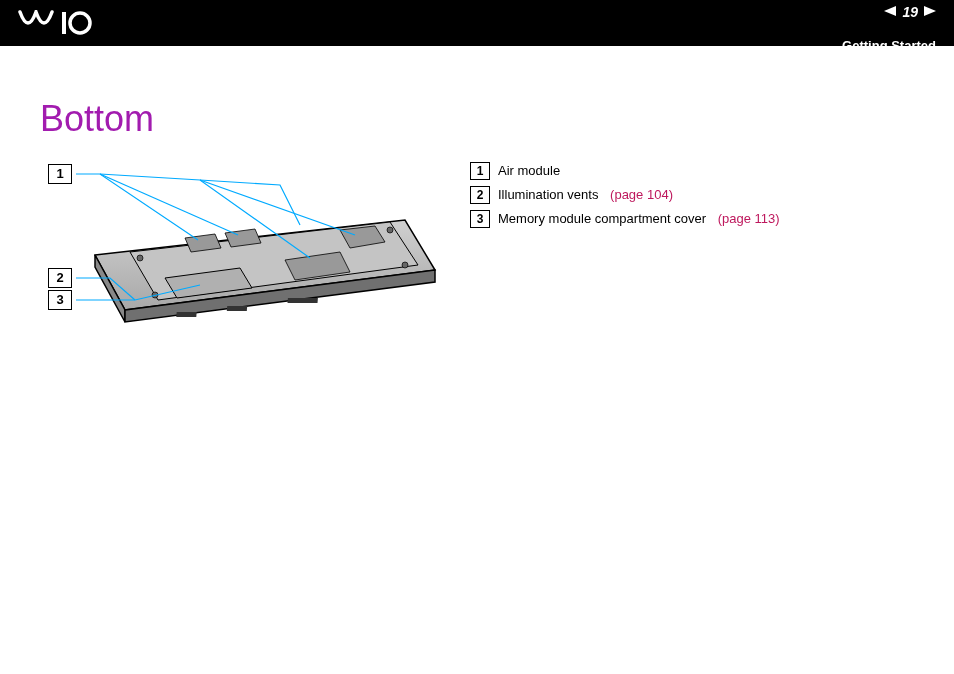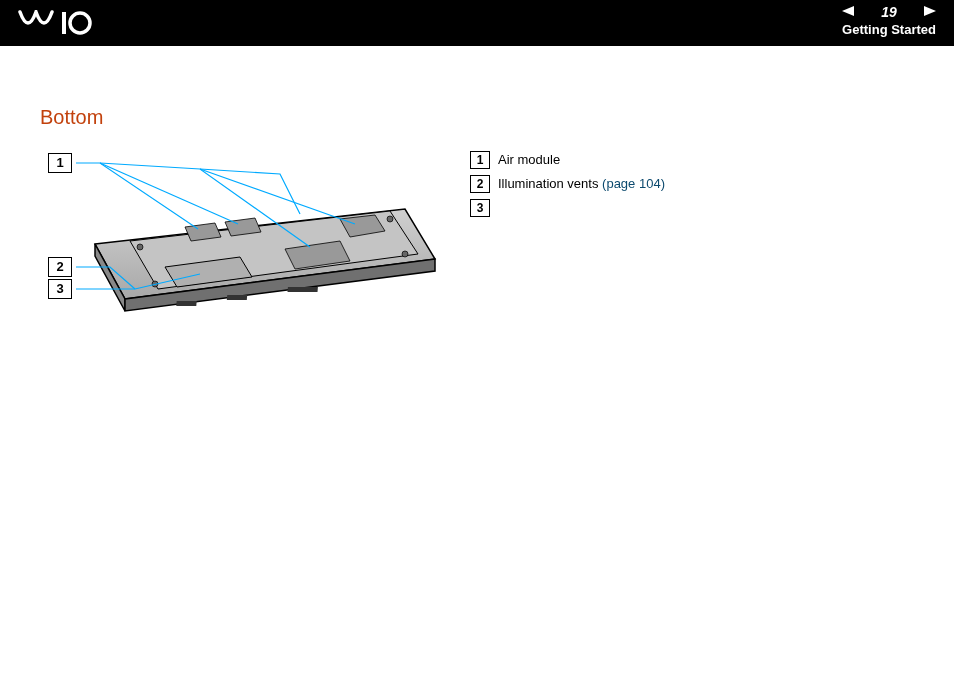--- a/index.html
+++ b/index.html
@@ -30,45 +30,45 @@
   .page-nav {
     position: absolute;
     right: 18px;
     top: 4px;
     color: #fff;
     text-align: right;
   }
   .page-row {
     display: flex;
     align-items: center;
-    justify-content: space-between;
+    justify-content: flex-end;
     gap: 6px;
   }
   .nav-arrow {
     color: #fff;
     font-size: 12px;
   }
   .page-num {
     font-style: italic;
     font-weight: bold;
     font-size: 14px;
   }
   .section-label {
     font-weight: bold;
     font-size: 13px;
-    margin-top: 2px;
+    margin-top: 18px;
   }
   .content {
     padding: 48px 40px 0 40px;
   }
   .title {
-    color: #c2410c;
-    font-size: 20px;
+    color: #a21caf;
+    font-size: 36px;
     font-family: Arial, Helvetica, sans-serif;
-    margin: 12px 0 20px 0;
+    margin: 4px 0 20px 0;
     font-weight: 400;
   }
   .columns {
     display: flex;
     align-items: flex-start;
     gap: 30px;
   }
   .diagram {
     position: relative;
     width: 400px;
@@ -105,22 +105,23 @@
     font-weight: bold;
     font-size: 12px;
     text-align: center;
     line-height: 16px;
     flex-shrink: 0;
   }
   .legend-text {
     font-size: 13px;
   }
   .link {
-    color: #0c4a6e;
+    color: #be185d;
     cursor: pointer;
+    margin-left: 8px;
   }
 </style>
 </head>
 <body>
 
 <div class="header-bar">
   <div class="logo">
     <svg width="110" height="26" viewBox="0 0 110 26">
       <path d="M2 2 Q 10 24 18 2 Q 26 24 34 2" stroke="#fff" stroke-width="3.5" fill="none" stroke-linecap="round"></path>
       <rect x="44" y="2" width="4" height="22" fill="#fff"></rect>
@@ -213,16 +214,20 @@
       </div>
       <div class="legend-row">
         <div class="legend-box">2</div>
         <div class="legend-text">
           <span>Illumination vents</span>
           <span class="link">(page 104)</span>
         </div>
       </div>
       <div class="legend-row">
         <div class="legend-box">3</div>
+        <div class="legend-text">
+          <span>Memory module compartment cover</span>
+          <span class="link">(page 113)</span>
+        </div>
       </div>
     </div>
   </div>
 </div>
 
 </body></html>

